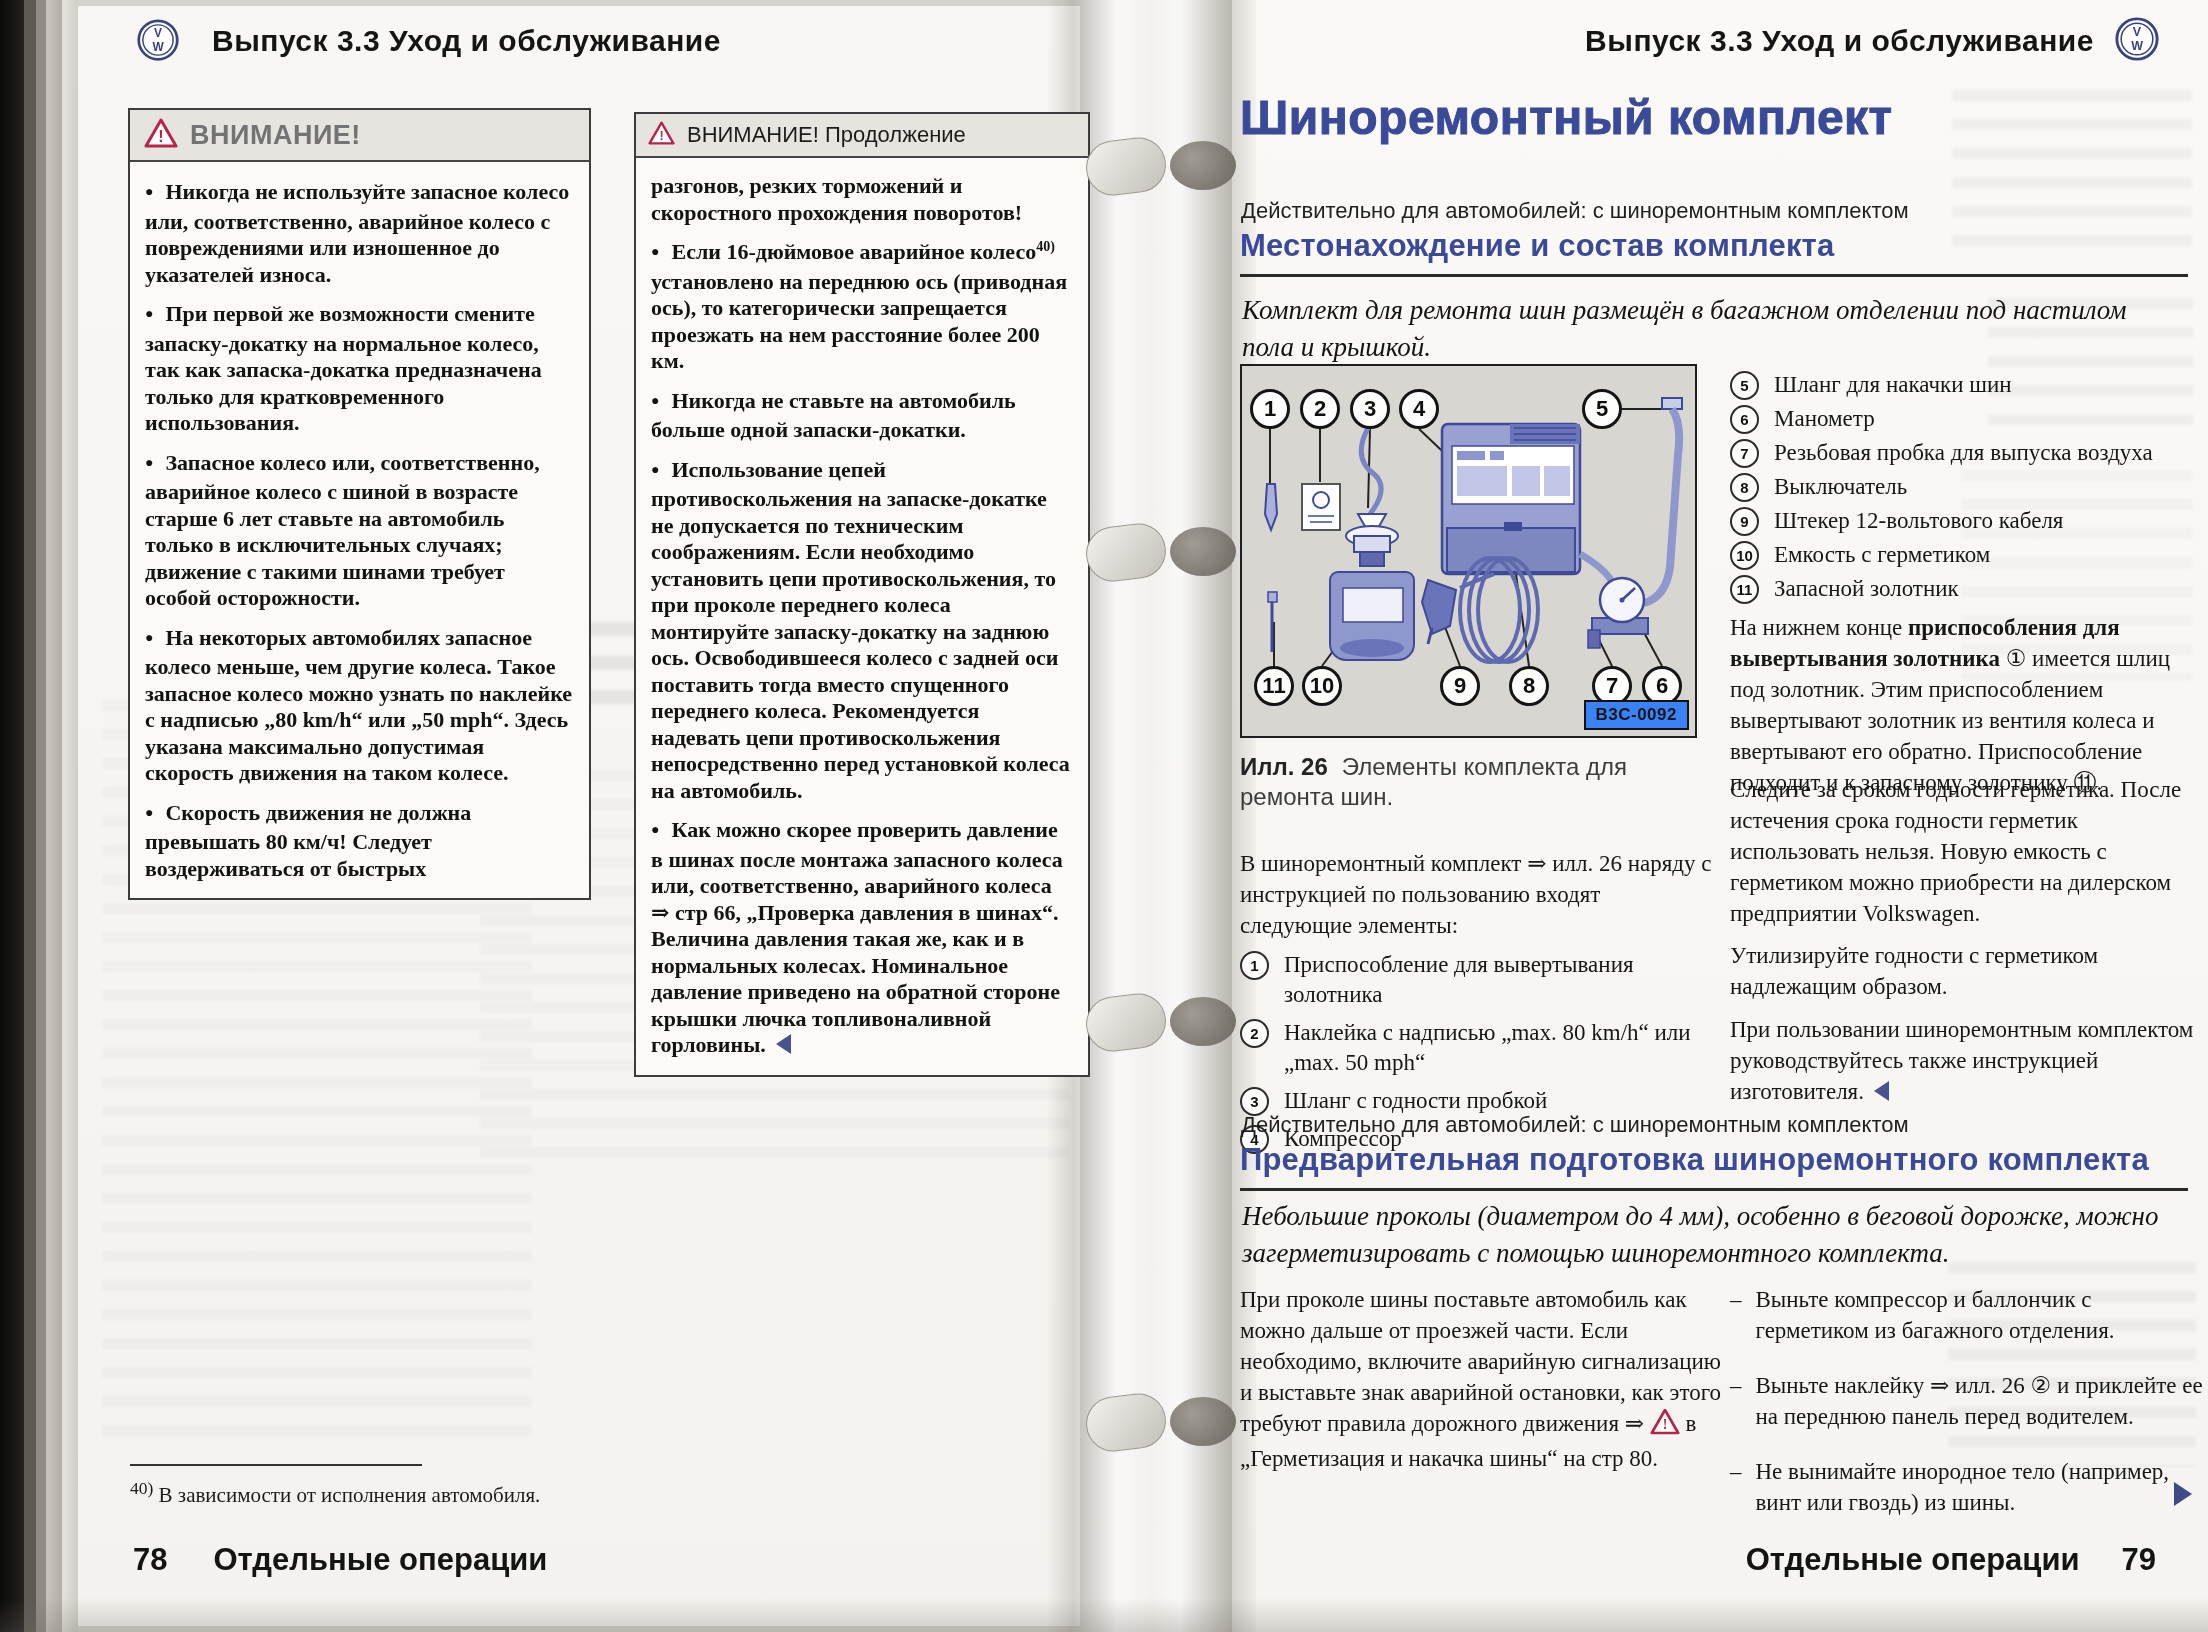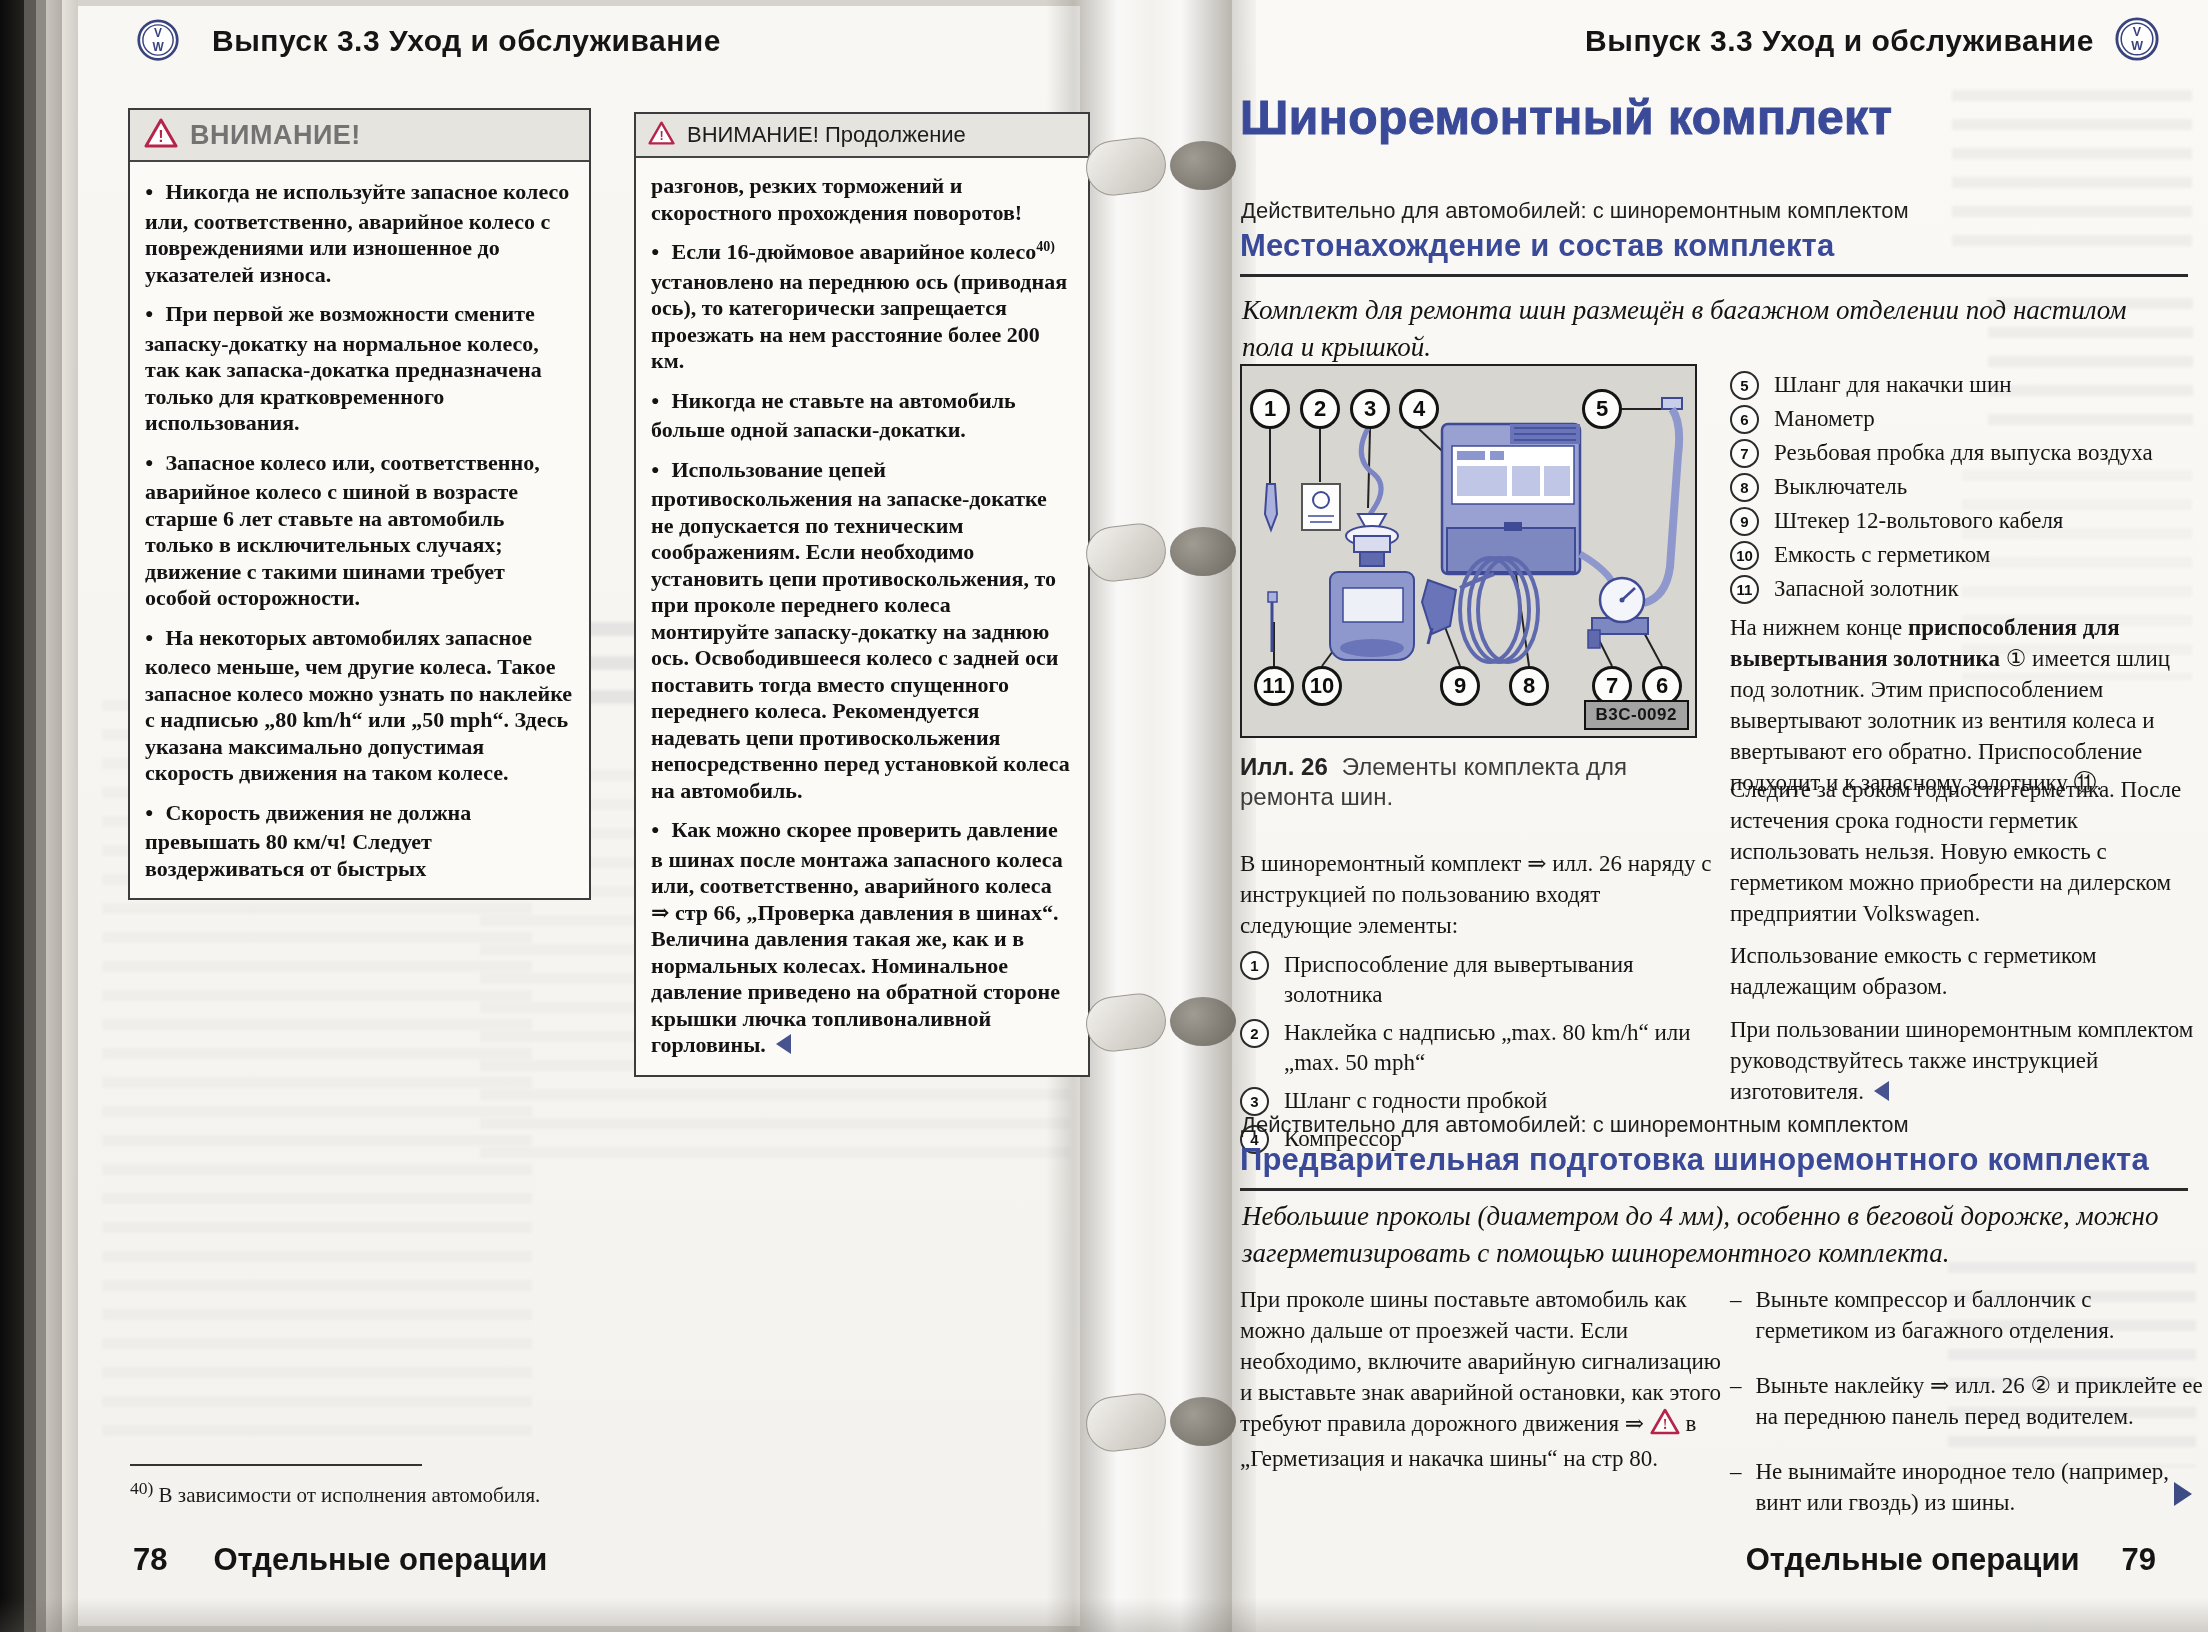--- a/index.html
+++ b/index.html
@@ -78,21 +78,21 @@
     background:#fdfdfc;display:flex;align-items:center;justify-content:center;
     font:700 15px "Liberation Sans",sans-serif;color:#111;margin-top:1px;box-sizing:border-box;}
   .itxt{font:400 23px/30px "Liberation Serif","DejaVu Serif",serif;}
 
   
   #figpanel{position:absolute;left:1240px;top:364px;width:457px;height:374px;z-index:5;
     background:#d8d6d1;border:2px solid #1f1f1f;box-sizing:border-box;}
   .co{position:absolute;width:40px;height:40px;border:3px solid #141414;border-radius:50%;
     background:#fdfdfc;display:flex;align-items:center;justify-content:center;
     font:700 22px "Liberation Sans",sans-serif;color:#0e0e0e;box-sizing:border-box;z-index:3;}
-  #figcode{position:absolute;right:6px;bottom:6px;background:#a3a3a3;border:2px solid #111;
+  #figcode{position:absolute;right:6px;bottom:6px;background:#3b82f6;border:2px solid #111;
     font:700 17px "Liberation Sans",sans-serif;letter-spacing:.5px;padding:3px 10px;z-index:3;}
   .caption{font:400 24px/30px "Liberation Sans",sans-serif;color:#3c3c3c;}
   .caption b{color:#242424;margin-right:14px;}
 
   .steps .st{display:flex;gap:14px;margin-bottom:24px;}
   .steps .dash{flex:0 0 auto;font:400 23px/31px "Liberation Serif",serif;}
   .fnrule{border-top:2px solid #333;}
   .footnote{font:400 21px "Liberation Serif","DejaVu Serif",serif;color:#1b1b1b;}
 </style>
 </head>
@@ -346,21 +346,21 @@
         <span class="itxt">Емкость с герметиком</span>
       </div>
     <div class="irow tight">
         <span class="cnum">11</span>
         <span class="itxt">Запасной золотник</span>
       </div>
   </div>
 
   <p class="abs body" style="left:1730px;top:612px;width:472px;margin:0;"><span>На нижнем конце </span><b>приспособления для вывертывания золотника</b><span> ① имеется шлиц под золотник. Этим приспособлением вывертывают золотник из вентиля колеса и ввертывают его обратно. Приспособление подходит и к запасному золотнику ⑪.</span></p>
   <p class="abs body" style="left:1730px;top:774px;width:472px;margin:0;">Следите за сроком годности герметика. После истечения срока годности герметик использовать нельзя. Новую емкость с герметиком можно приобрести на дилерском предприятии Volkswagen.</p>
-  <p class="abs body" style="left:1730px;top:940px;width:472px;margin:0;">Использование емкость с герметиком надлежащим образом.</p>
+  <p class="abs body" style="left:1730px;top:940px;width:472px;margin:0;">Утилизируйте годности с герметиком надлежащим образом.</p>
   <p class="abs body" style="left:1730px;top:1014px;width:472px;margin:0;"><span>При пользовании шиноремонтным комплектом руководствуйтесь также инструкцией изготовителя.</span><span class="tri-left"></span></p>
 
   <div class="abs validity" style="left:1241px;top:1112px;">Действительно для автомобилей: с шиноремонтным комплектом</div>
   <div class="abs sechead" style="left:1240px;top:1142px;width:948px;">
     <h2>Предварительная подготовка шиноремонтного комплекта</h2>
   </div>
   <div class="abs lead" style="left:1242px;top:1198px;width:944px;">Небольшие проколы (диаметром до 4 мм), особенно в беговой дорожке, можно загерметизировать с помощью шиноремонтного комплекта.</div>
 
   <p class="abs body" style="left:1240px;top:1284px;width:486px;margin:0;"><span>При проколе шины поставьте автомобиль как можно дальше от проезжей части. Если необходимо, включите аварийную сигнализацию и выставьте знак аварийной остановки, как этого требуют правила дорожного движения ⇒ </span><span style="display:inline-block;vertical-align:-4px;"><svg width="30" height="27" viewBox="0 0 34 30">
           <path d="M17 2 L32 28 L2 28 Z" fill="#fdfdfb" stroke="#b5244b" stroke-width="3" stroke-linejoin="round"></path>

